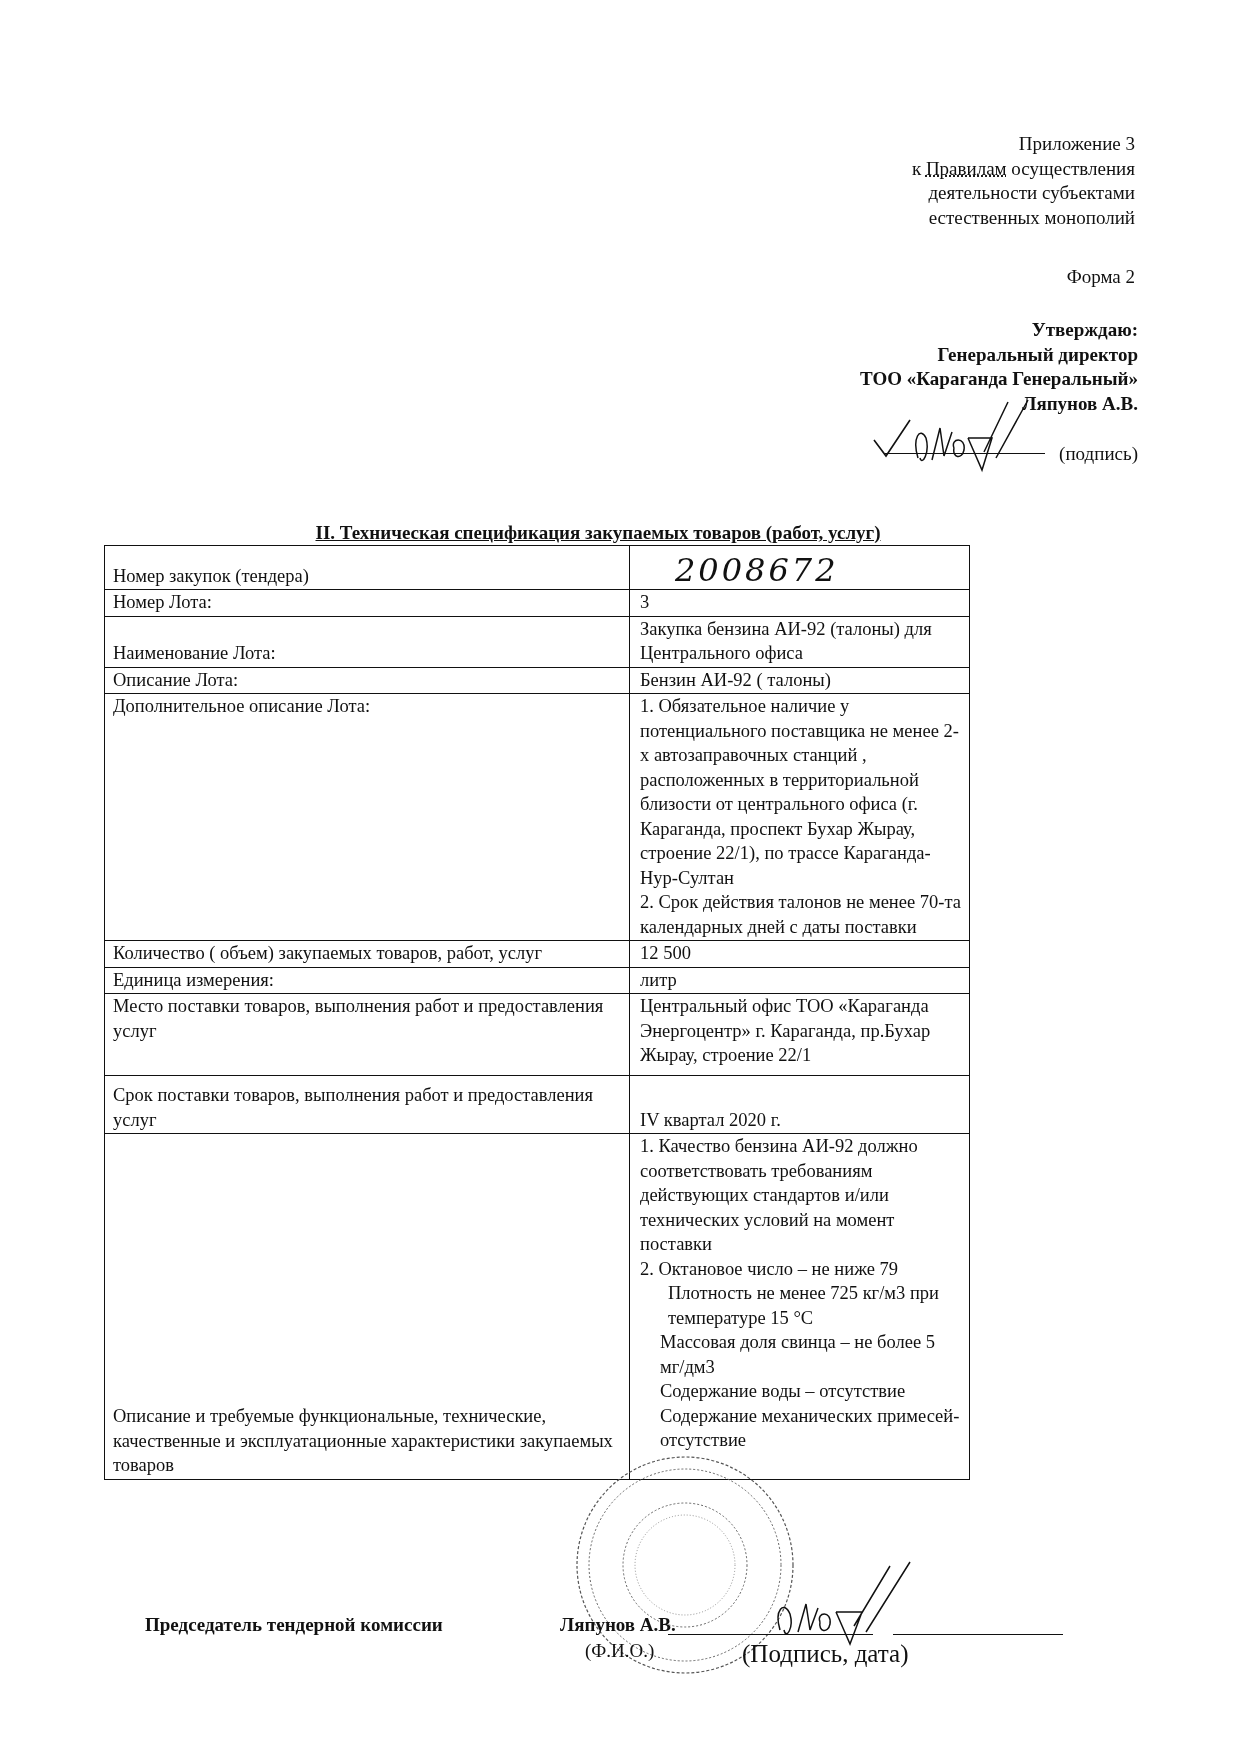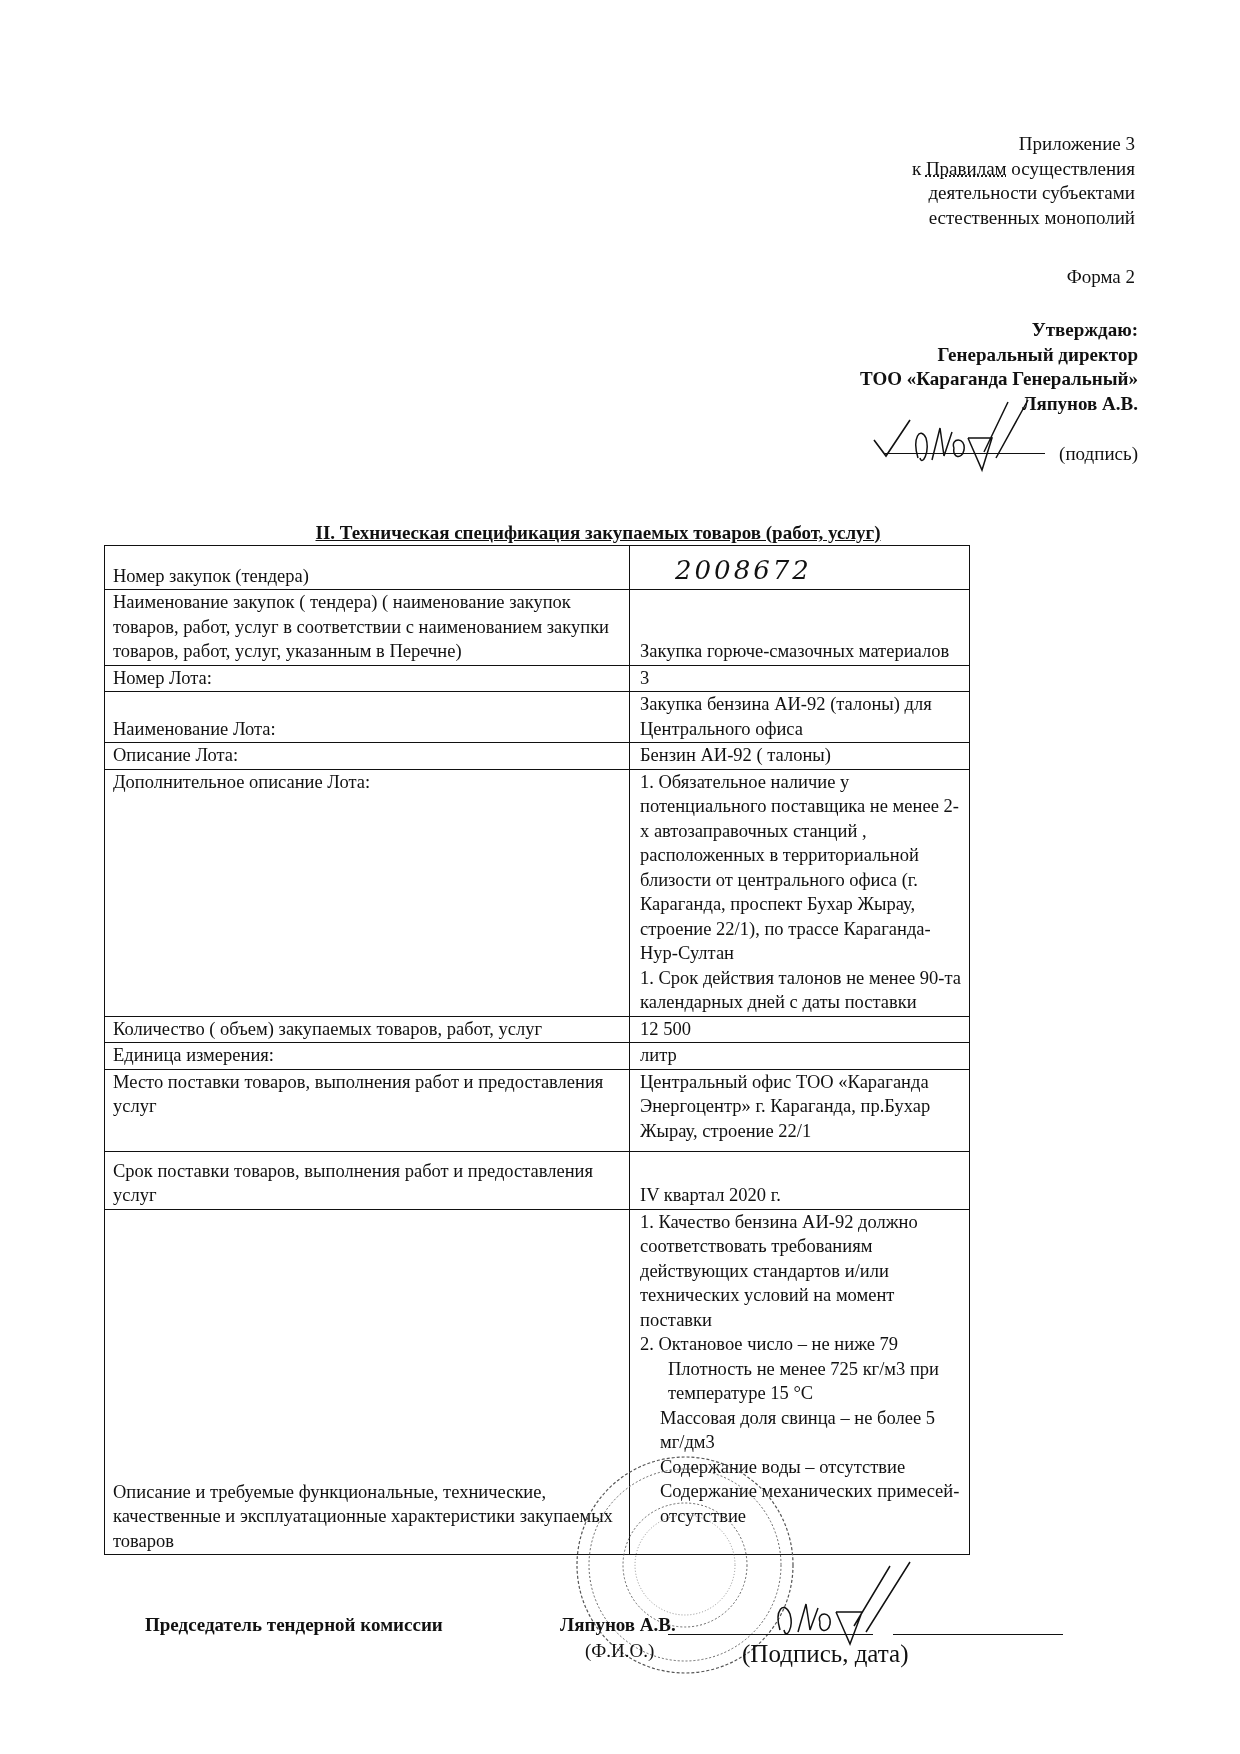--- a/index.html
+++ b/index.html
@@ -31,21 +31,21 @@
       position: absolute; left: 104px; top: 545px; width: 866px;
       border-collapse: collapse; font-size: 18.5px; line-height: 24.5px;
     }
     table.spec td {
       border: 1.5px solid #111; vertical-align: bottom; padding: 0 8px 1px 8px;
     }
     table.spec td.lbl { width: 508px; }
     table.spec td.val { padding-left: 10px; }
     table.spec td.top { vertical-align: top; }
     .handwritten {
-      font-family: "DejaVu Serif", serif; font-style: italic; font-size: 26px;
+      font-family: "DejaVu Serif", serif; font-style: italic; font-size: 32px;
       letter-spacing: 3px; margin-left: 35px; line-height: 36px;
     }
     .indent { padding-left: 28px; }
     .indent2 { padding-left: 20px; }
     .chair {
       position: absolute; left: 145px; top: 1614px; font-weight: bold; font-size: 19px;
     }
     .chair-name {
       position: absolute; left: 560px; top: 1614px; font-weight: bold; font-size: 19px;
     }
@@ -86,40 +86,36 @@
   <span style="text-decoration: underline;">II. Техническая спецификация закупаемых товаров (работ, услуг)</span>
 </div>
 
 <table class="spec">
   <tbody>
       <tr style="height:44px;">
     <td class="lbl">Номер закупок (тендера)</td>
     <td class="val"><span class="handwritten">2008672</span></td>
   </tr>
   <tr>
-    <td class="lbl">Наименование закупок ( тендера) ( наименование закупок товаров, работ, услуг в соответствии с наименованием закупки товаров, работ, услуг, указанным в Перечне)</td>
-    <td class="val">Закупка горюче-смазочных материалов</td>
-  </tr>
-  <tr>
     <td class="lbl">Номер Лота:</td>
     <td class="val">3</td>
   </tr>
   <tr>
     <td class="lbl">Наименование Лота:</td>
     <td class="val">Закупка  бензина АИ-92 (талоны)  для Центрального офиса</td>
   </tr>
   <tr>
     <td class="lbl">Описание Лота:</td>
     <td class="val">Бензин АИ-92 ( талоны)</td>
   </tr>
   <tr>
     <td class="lbl top">Дополнительное описание Лота:</td>
     <td class="val">
       <div>1. Обязательное наличие у потенциального поставщика не менее  2-х автозаправочных станций , расположенных в территориальной близости от центрального офиса  (г. Караганда, проспект Бухар Жырау, строение 22/1), по трассе Караганда-Нур-Султан</div>
-      <div>1. Срок действия талонов не менее 90-та календарных дней с даты поставки</div>
+      <div>2. Срок действия талонов не менее 70-та календарных дней с даты поставки</div>
     </td>
   </tr>
   <tr>
     <td class="lbl">Количество ( объем) закупаемых товаров, работ, услуг</td>
     <td class="val">12 500</td>
   </tr>
   <tr>
     <td class="lbl">Единица измерения:</td>
     <td class="val">литр</td>
   </tr>

